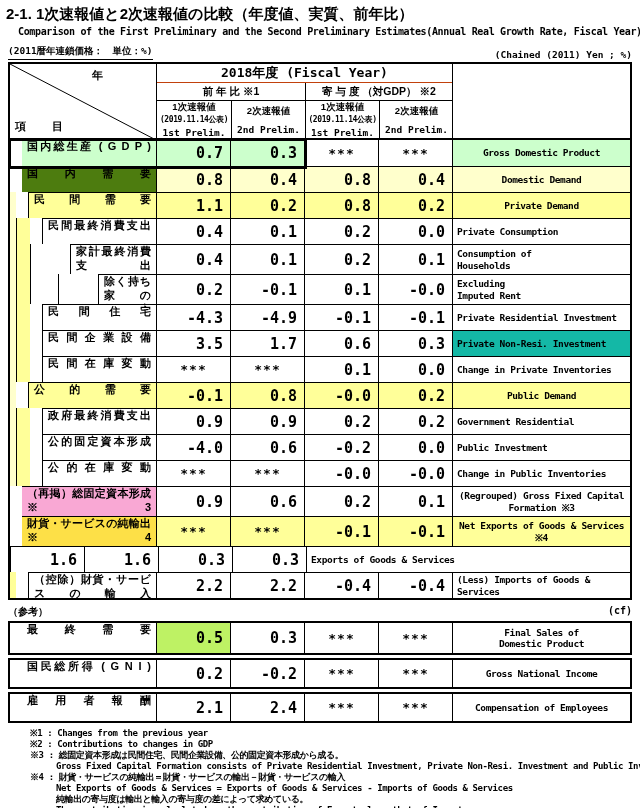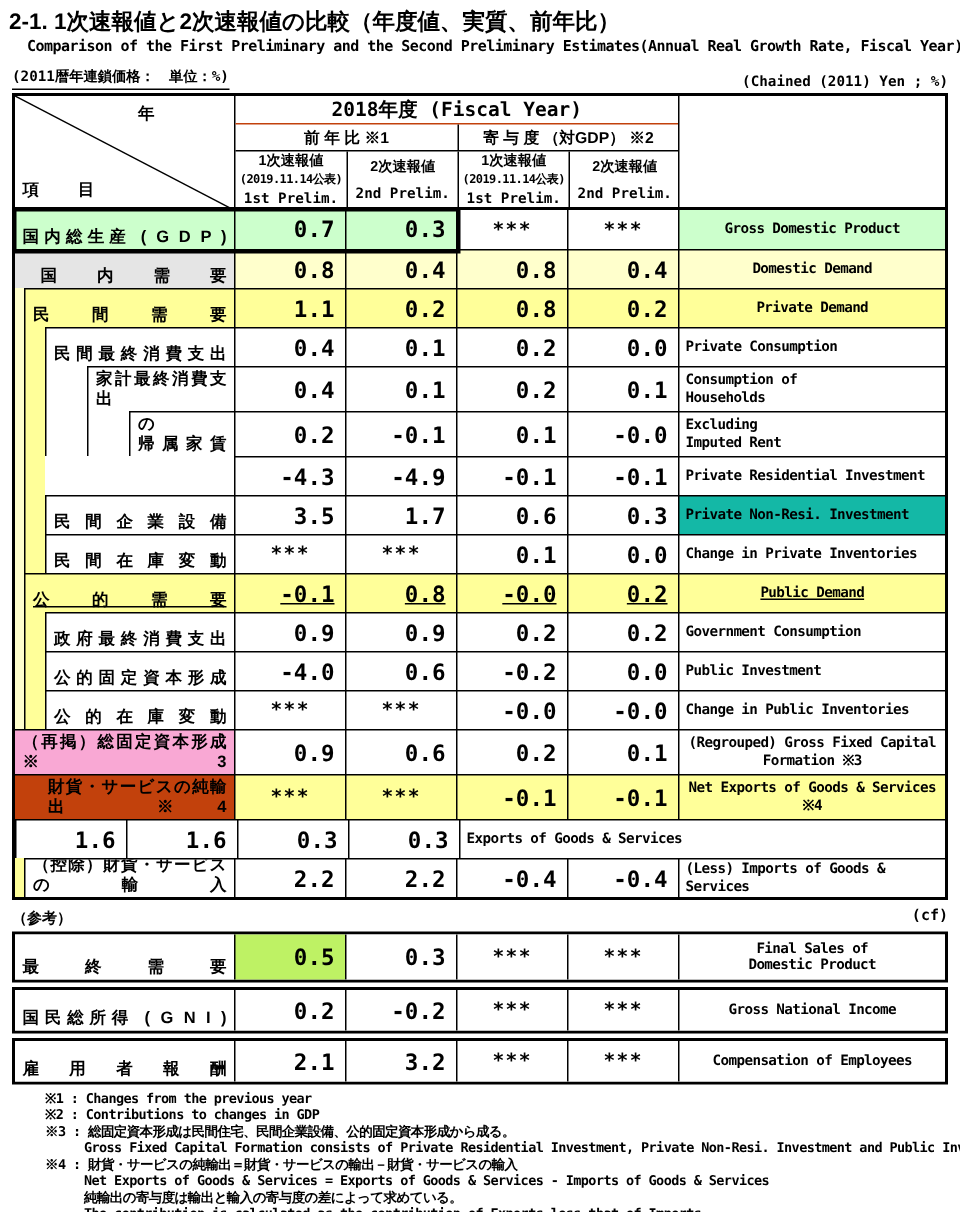--- a/index.html
+++ b/index.html
@@ -34,21 +34,21 @@
   .hc3 + .hc3 { border-left:1px solid #000; }
   .s1 { font:bold 9.5px "Liberation Sans",sans-serif; }
   .s2 { font:bold 8px "DejaVu Sans Mono","Liberation Sans",monospace; letter-spacing:-0.4px; }
   .s3 { font:bold 9.5px "DejaVu Sans Mono","Liberation Mono",monospace; margin-top:2px; }
   .gapline { margin-top:6px; }
   .heng { flex:1; border-left:1px solid #000; background:#fff; }
 
   .trow { display:flex; width:100%; }
   .lb { width:146px; flex:none; display:flex; }
   .strip { flex:none; height:100%; }
-  .lbox { flex:1; border-top:1px solid #000; display:flex; align-items:flex-end; overflow:hidden; }
+  .lbox { flex:1; border-top:1px solid #000; display:flex; align-items:flex-start; overflow:hidden;margin-left:12px; }
   .lbox .jt { width:100%; padding:0 5px; font:bold 11px "Liberation Sans",sans-serif;
               text-align:justify; text-align-last:justify; white-space:pre-line; line-height:1.25; }
   .vcell { width:74px; flex:none; border-left:1px solid #000; border-top:1px solid #000;
            display:flex; align-items:center; justify-content:flex-end; padding-right:7px;
            font:bold 15px "DejaVu Sans Mono","Liberation Mono",monospace; }
   .vcell.ast { justify-content:center; padding-right:0; font-size:13px; letter-spacing:1px; }
   .ecell { flex:1; border-left:1px solid #000; border-top:1px solid #000; display:flex; align-items:center;
            padding-left:4px; font:bold 9.5px "DejaVu Sans Mono","Liberation Mono",monospace;
            letter-spacing:-0.4px; white-space:pre-line; line-height:1.2; }
   .ecell.cen { justify-content:center; padding-left:0; text-align:center; }
@@ -125,21 +125,21 @@
             </div>
           </div>
           <div class="vcell" style="background: rgb(204, 255, 204); border-top: none;">0.7</div>
           <div class="vcell" style="background: rgb(204, 255, 204); border-top: none;">0.3</div>
           <div class="vcell ast" style="background: rgb(255, 255, 255); border-top: none;">***</div>
           <div class="vcell ast" style="background: rgb(255, 255, 255); border-top: none;">***</div>
           <div class="ecell cen" style="background: rgb(204, 255, 204); border-top: none;">Gross Domestic Product</div>
         </div>
         <div class="trow" style="height: 26px;">
           <div class="lb">
-            <div class="lbox" style="background: #e5e5e5; padding-left: 12px;">
+            <div class="lbox" style="background: #4d7c0f;">
               <span class="jt">国 内 需 要</span>
             </div>
           </div>
           <div class="vcell" style="background: rgb(255, 255, 204);">0.8</div>
           <div class="vcell" style="background: rgb(255, 255, 204);">0.4</div>
           <div class="vcell" style="background: rgb(255, 255, 204);">0.8</div>
           <div class="vcell" style="background: rgb(255, 255, 204);">0.4</div>
           <div class="ecell cen" style="background: rgb(255, 255, 204);">Domestic Demand</div>
         </div>
         <div class="trow" style="height: 26px;">
@@ -200,20 +200,23 @@
           <div class="vcell" style="background: rgb(255, 255, 255);">-0.1</div>
           <div class="vcell" style="background: rgb(255, 255, 255);">0.1</div>
           <div class="vcell" style="background: rgb(255, 255, 255);">-0.0</div>
           <div class="ecell" style="background: rgb(255, 255, 255);">Excluding
 Imputed Rent</div>
         </div>
         <div class="trow" style="height: 26px;">
           <div class="lb">
             <div class="strip" style="width: 6px; background: rgb(255, 255, 204);"></div>
             <div class="strip" style="width: 14px; background: rgb(255, 255, 153); border-left: 1px solid rgb(0, 0, 0);"></div>
+            <div class="lbox" style="background: rgb(255, 255, 255); border-left: 1px solid rgb(0, 0, 0);">
+              <span class="jt">民 間 住 宅</span>
+            </div>
           </div>
           <div class="vcell" style="background: rgb(255, 255, 255);">-4.3</div>
           <div class="vcell" style="background: rgb(255, 255, 255);">-4.9</div>
           <div class="vcell" style="background: rgb(255, 255, 255);">-0.1</div>
           <div class="vcell" style="background: rgb(255, 255, 255);">-0.1</div>
           <div class="ecell" style="background: rgb(255, 255, 255);">Private Residential Investment</div>
         </div>
         <div class="trow" style="height: 26px;">
           <div class="lb">
             <div class="strip" style="width: 6px; background: rgb(255, 255, 204);"></div>
@@ -235,21 +238,21 @@
             <div class="lbox" style="background: rgb(255, 255, 255); border-left: 1px solid rgb(0, 0, 0);">
               <span class="jt">民間在庫変動</span>
             </div>
           </div>
           <div class="vcell ast" style="background: rgb(255, 255, 255);">***</div>
           <div class="vcell ast" style="background: rgb(255, 255, 255);">***</div>
           <div class="vcell" style="background: rgb(255, 255, 255);">0.1</div>
           <div class="vcell" style="background: rgb(255, 255, 255);">0.0</div>
           <div class="ecell" style="background: rgb(255, 255, 255);">Change in Private Inventories</div>
         </div>
-        <div class="trow" style="height: 26px; text-decoration: underline;">
+        <div class="trow" style="height: 26px;">
           <div class="lb">
             <div class="strip" style="width: 6px; background: rgb(255, 255, 204);"></div>
             <div class="lbox" style="background: rgb(255, 255, 153); border-left: 1px solid rgb(0, 0, 0);">
               <span class="jt">公 的 需 要</span>
             </div>
           </div>
           <div class="vcell" style="background: rgb(255, 255, 153);">-0.1</div>
           <div class="vcell" style="background: rgb(255, 255, 153);">0.8</div>
           <div class="vcell" style="background: rgb(255, 255, 153);">-0.0</div>
           <div class="vcell" style="background: rgb(255, 255, 153);">0.2</div>
@@ -260,21 +263,21 @@
             <div class="strip" style="width: 6px; background: rgb(255, 255, 204);"></div>
             <div class="strip" style="width: 14px; background: rgb(255, 255, 153); border-left: 1px solid rgb(0, 0, 0);"></div>
             <div class="lbox" style="background: rgb(255, 255, 255); border-left: 1px solid rgb(0, 0, 0);">
               <span class="jt">政府最終消費支出</span>
             </div>
           </div>
           <div class="vcell" style="background: rgb(255, 255, 255);">0.9</div>
           <div class="vcell" style="background: rgb(255, 255, 255);">0.9</div>
           <div class="vcell" style="background: rgb(255, 255, 255);">0.2</div>
           <div class="vcell" style="background: rgb(255, 255, 255);">0.2</div>
-          <div class="ecell" style="background: rgb(255, 255, 255);">Government Consumption</div>
+          <div class="ecell" style="background: rgb(255, 255, 255);">Government Residential</div>
         </div>
         <div class="trow" style="height: 26px;">
           <div class="lb">
             <div class="strip" style="width: 6px; background: rgb(255, 255, 204);"></div>
             <div class="strip" style="width: 14px; background: rgb(255, 255, 153); border-left: 1px solid rgb(0, 0, 0);"></div>
             <div class="lbox" style="background: rgb(255, 255, 255); border-left: 1px solid rgb(0, 0, 0);">
               <span class="jt">公的固定資本形成</span>
             </div>
           </div>
           <div class="vcell" style="background: rgb(255, 255, 255);">-4.0</div>
@@ -305,21 +308,21 @@
           </div>
           <div class="vcell" style="background: rgb(255, 255, 255);">0.9</div>
           <div class="vcell" style="background: rgb(255, 255, 255);">0.6</div>
           <div class="vcell" style="background: rgb(255, 255, 255);">0.2</div>
           <div class="vcell" style="background: rgb(255, 255, 255);">0.1</div>
           <div class="ecell cen" style="background: rgb(255, 255, 255);">(Regrouped) Gross Fixed Capital
 Formation ※3</div>
         </div>
         <div class="trow" style="height: 30px;">
           <div class="lb">
-            <div class="lbox" style="background: #c2410c; padding-left: 17px;">
+            <div class="lbox" style="background: #fde047;">
               <span class="jt">財貨・サービスの純輸出 ※4</span>
             </div>
           </div>
           <div class="vcell ast" style="background: rgb(255, 255, 153);">***</div>
           <div class="vcell ast" style="background: rgb(255, 255, 153);">***</div>
           <div class="vcell" style="background: rgb(255, 255, 153);">-0.1</div>
           <div class="vcell" style="background: rgb(255, 255, 153);">-0.1</div>
           <div class="ecell cen" style="background: rgb(255, 255, 153);">Net Exports of Goods &amp; Services
 ※4</div>
         </div>
@@ -382,21 +385,21 @@
         </div>
       </div>
       <div class="rtable">
         <div class="trow" style="height: 27px;">
           <div class="lb">
             <div class="lbox" style="background: rgb(255, 255, 255); border-top: none;">
               <span class="jt">雇 用 者 報 酬</span>
             </div>
           </div>
           <div class="vcell" style="background: rgb(255, 255, 255); border-top: none;">2.1</div>
-          <div class="vcell" style="background: rgb(255, 255, 255); border-top: none;">3.2</div>
+          <div class="vcell" style="background: rgb(255, 255, 255); border-top: none;">2.4</div>
           <div class="vcell ast" style="background: rgb(255, 255, 255); border-top: none;">***</div>
           <div class="vcell ast" style="background: rgb(255, 255, 255); border-top: none;">***</div>
           <div class="ecell cen" style="background: rgb(255, 255, 255); border-top: none;">Compensation of Employees</div>
         </div>
       </div>
     </div>
 
   <div class="fnotes" id="fnotes">
       <div class="fn">※1 : Changes from the previous year</div>
       <div class="fn">※2 : Contributions to changes in GDP</div>

